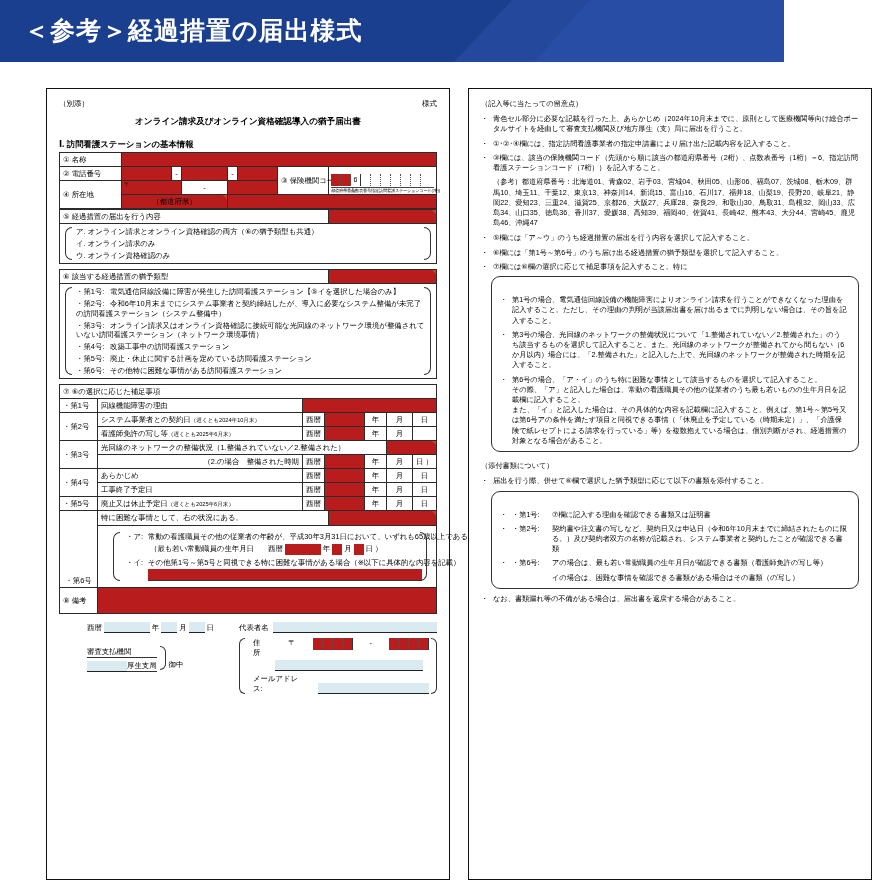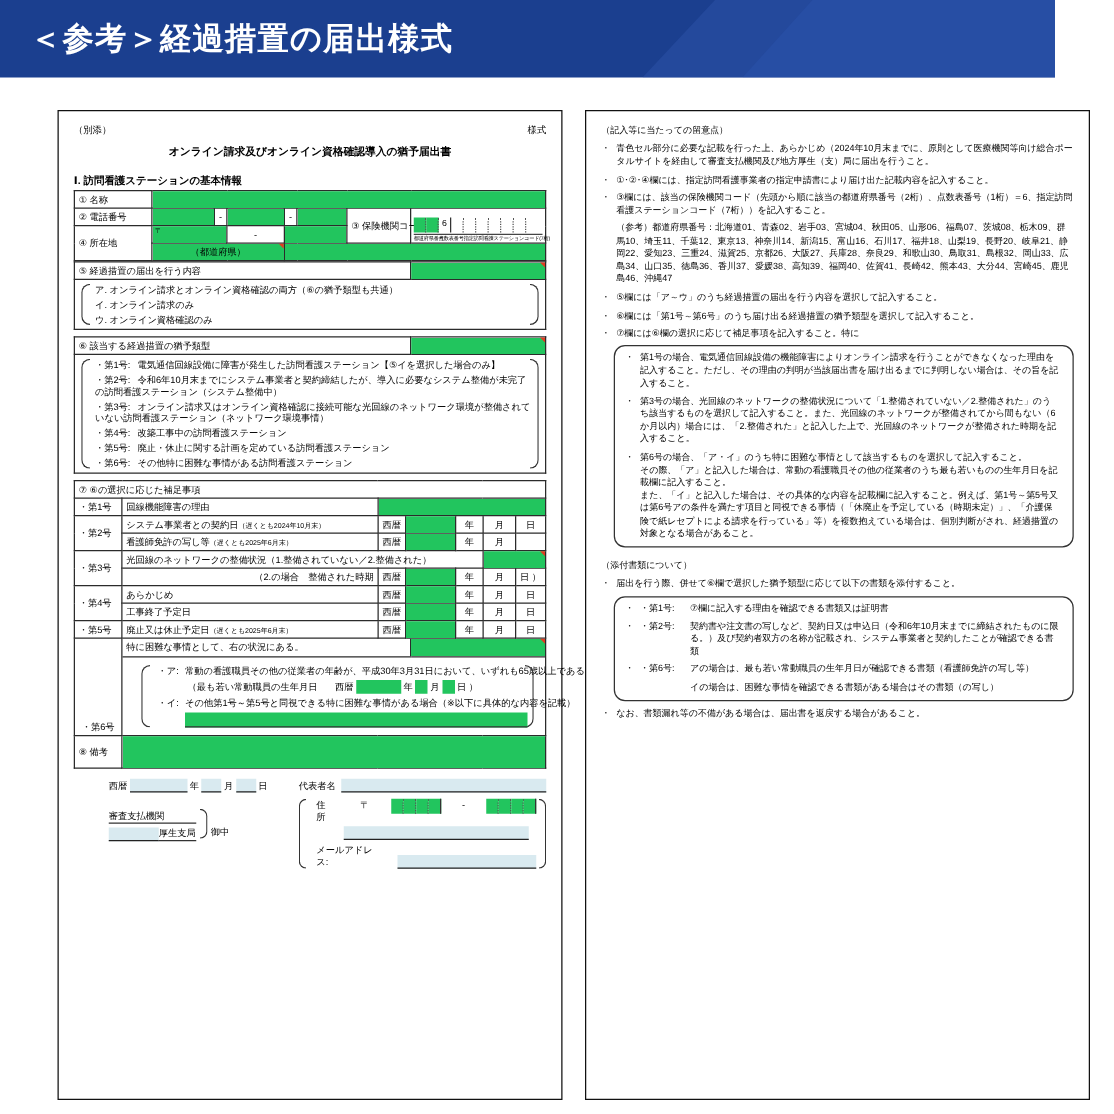--- a/index.html
+++ b/index.html
@@ -3,42 +3,42 @@
 <meta charset="utf-8">
 <style>
   * { box-sizing: border-box; }
   html, body { margin:0; padding:0; }
   body {
     width:891px; height:891px; background:#ffffff;
     font-family:"Liberation Sans","DejaVu Sans",sans-serif;
     color:#000; overflow:hidden; position:relative;
   }
   
-  .banner { position:absolute; left:0; top:0; width:844px; height:62px; background:#1b3f8f; overflow:hidden; }
+  .banner { position:absolute; left:0; top:0; width:784px; height:62px; background:#1b3f8f; overflow:hidden; }
   .banner .diag { position:absolute; right:0; top:0; width:330px; height:62px;
       background:#24499c; clip-path:polygon(58px 0,330px 0,330px 62px,0 62px); }
   .banner .diag2 { position:absolute; right:0; top:0; width:250px; height:62px;
       background:#2a52ab; clip-path:polygon(56px 0,250px 0,250px 62px,0 62px); opacity:.55; }
   .banner h1 { position:absolute; left:24px; top:14px; margin:0; color:#fff;
       font-size:25px; font-weight:bold; letter-spacing:1px; white-space:nowrap; }
 
   
   .panel { position:absolute; background:#fff; border:1.5px solid #111; }
   #left-panel  { left:46px;  top:88px; width:404px; height:792px; }
   #right-panel { left:468px; top:88px; width:404px; height:792px; }
   .pad { padding:10px 12px; }
 
   
   .row-top { display:flex; justify-content:space-between; font-size:7.5px; }
   .doc-title { text-align:center; font-size:8.6px; font-weight:bold; margin:7px 0 11px; }
   .sec-h { font-size:8.4px; font-weight:bold; margin:0 0 2px; }
   table.form { width:100%; border-collapse:collapse; font-size:7.4px; table-layout:fixed; }
   table.form td { border:1px solid #2b2b2b; padding:1px 3px; height:14px; vertical-align:middle; }
   .lbl { background:#fff; white-space:nowrap; }
-  .fill { background:#22c55e; position:relative; }
+  .fill { background:#b91c1c; position:relative; }
   .fill.mark::after { content:""; position:absolute; right:0; top:0;
       border-left:4px solid transparent; border-top:4px solid #e23b20; }
   .ctr { text-align:center; }
   .sml { font-size:5.6px; }
   .tiny { font-size:4.2px; letter-spacing:-.2px; }
 
   
   .brace { position:relative; border:1px solid #2b2b2b; border-top:none; padding:3px 8px 3px 16px; font-size:7.4px; }
   .brace .bl, .brace .br { position:absolute; top:3px; bottom:3px; width:7px;
       border:1.1px solid #333; }
@@ -56,21 +56,21 @@
   .closing { font-size:7.4px; margin:9px 0 0 4px; }
   .signline { display:inline-block; border-bottom:1px solid #222; background:#d9eaf0; height:11px; vertical-align:-2px; }
 
   
   .notes { font-size:7.2px; line-height:1.42; }
   .notes .hd { margin:0 0 5px; }
   .notes ul { list-style:none; margin:0; padding:0; }
   .notes li { position:relative; padding-left:12px; margin-bottom:4px; }
   .notes li::before { content:"・"; position:absolute; left:0; top:0; }
   .notes .plain { padding-left:12px; margin:0 0 4px; }
-  .sub { position:relative; border:1.1px solid #333; border-radius:9px; padding:4px 10px 5px 8px; margin:3px 0 5px 10px; }
+  .sub { position:relative; border:1.1px solid #333; border-radius:9px; padding:18px 10px 5px 8px; margin:3px 0 5px 10px; }
   .sub ul li { margin-bottom:4px; }
   .sub ul li:last-child { margin-bottom:0; }
   .atl { display:inline-block; width:40px; vertical-align:top; }
   .atrow { position:relative; padding-left:12px; margin-bottom:4px; display:flex; }
   .atrow::before { content:"・"; position:absolute; left:0; top:0; }
 </style>
 </head>
 <body>
 
 <div class="banner">

